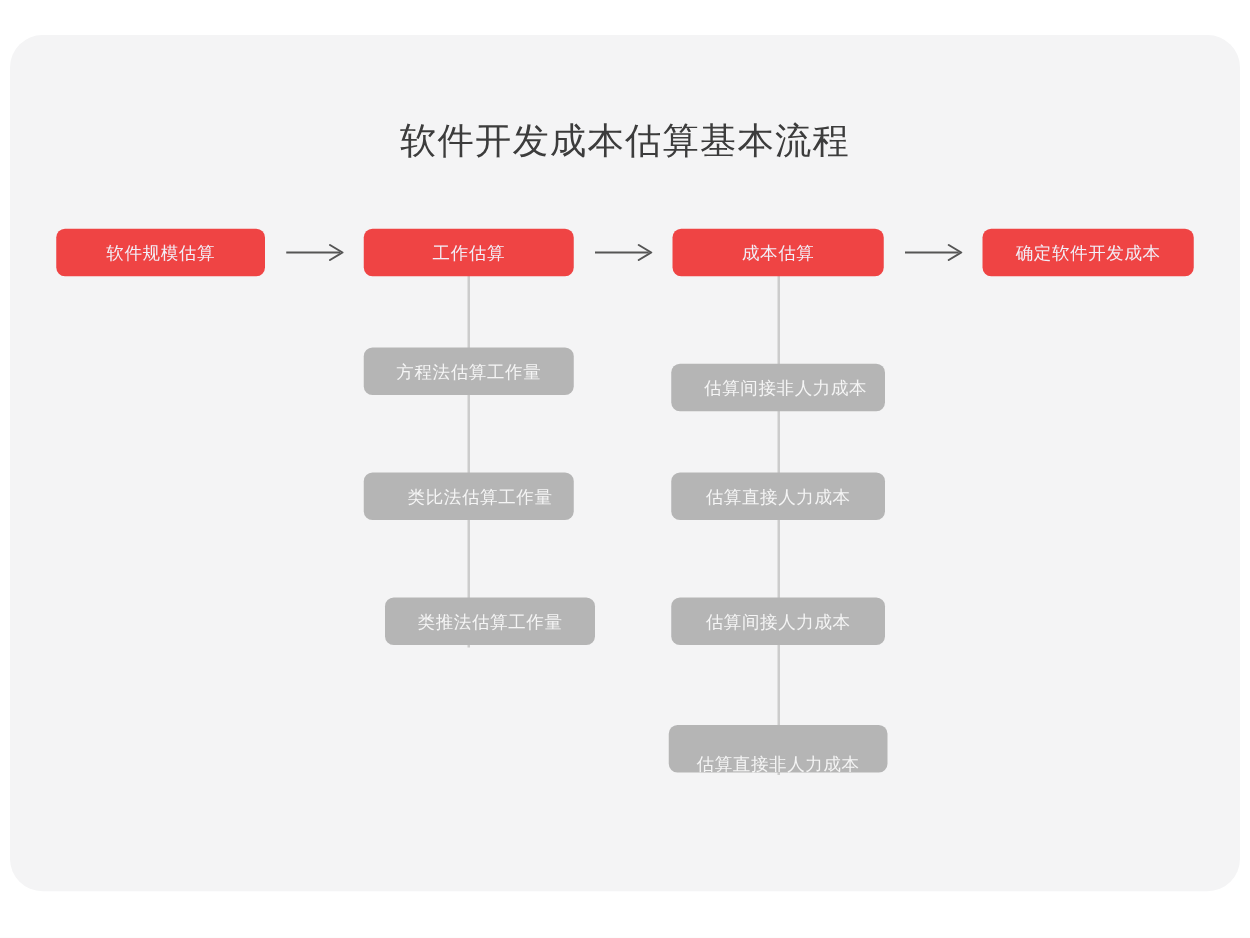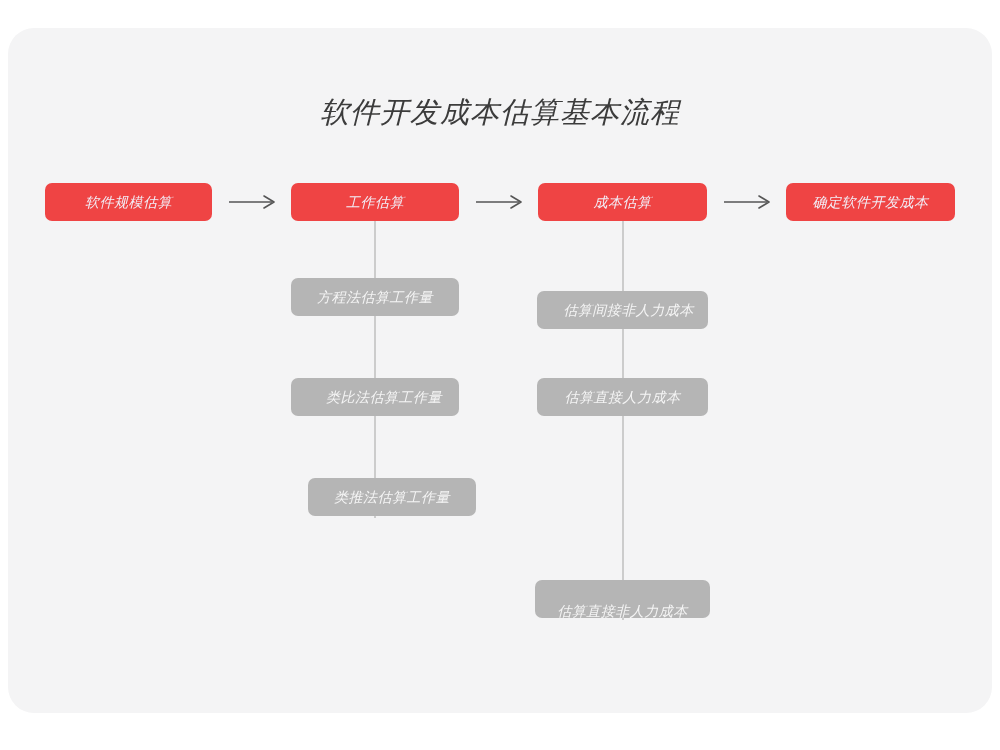--- a/index.html
+++ b/index.html
@@ -11,21 +11,20 @@
     width: 1000px;
     height: 750px;
     font-family: "Liberation Sans", "DejaVu Sans", sans-serif;
     overflow: hidden;
   }
 
   #canvas {
     position: relative;
     width: 836px;
     height: 750px;
-    font-style: italic;
   }
 
   
   .card {
     position: absolute;
     left: 8px;
     top: 28px;
     width: 984px;
     height: 685px;
     background: #f4f4f5;
@@ -147,18 +146,21 @@
   </div>
 
   <div class="node secondary" style="left:537px; top:291px; width:171px;padding-left:12px;">
     <span>估算间接非人力成本</span>
   </div>
 
   <div class="node secondary" style="left:537px; top:378px; width:171px;">
     <span>估算直接人力成本</span>
   </div>
 
+  <div class="node secondary" style="left:537px; top:478px; width:171px;">
+    <span>估算间接人力成本</span>
+  </div>
 
   <div class="node secondary" style="left:535px; top:580px; width:175px;align-items:flex-end;">
     <span>估算直接非人力成本</span>
   </div>
 
 </div>
 
 </body></html>

